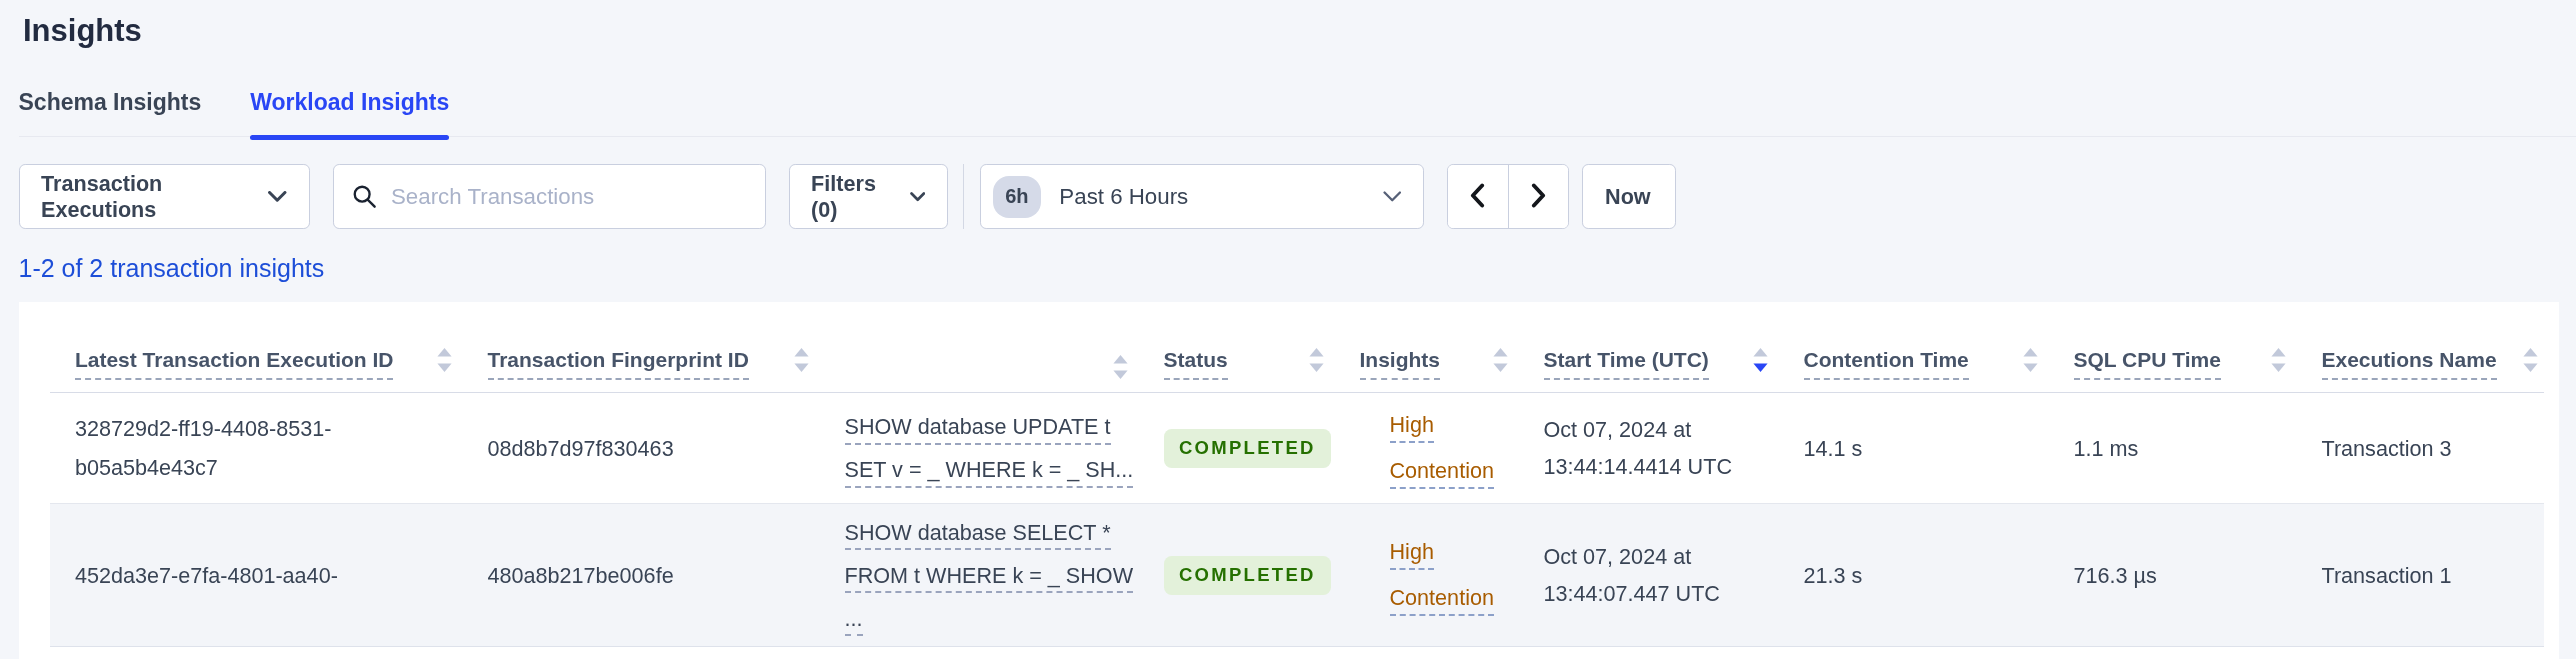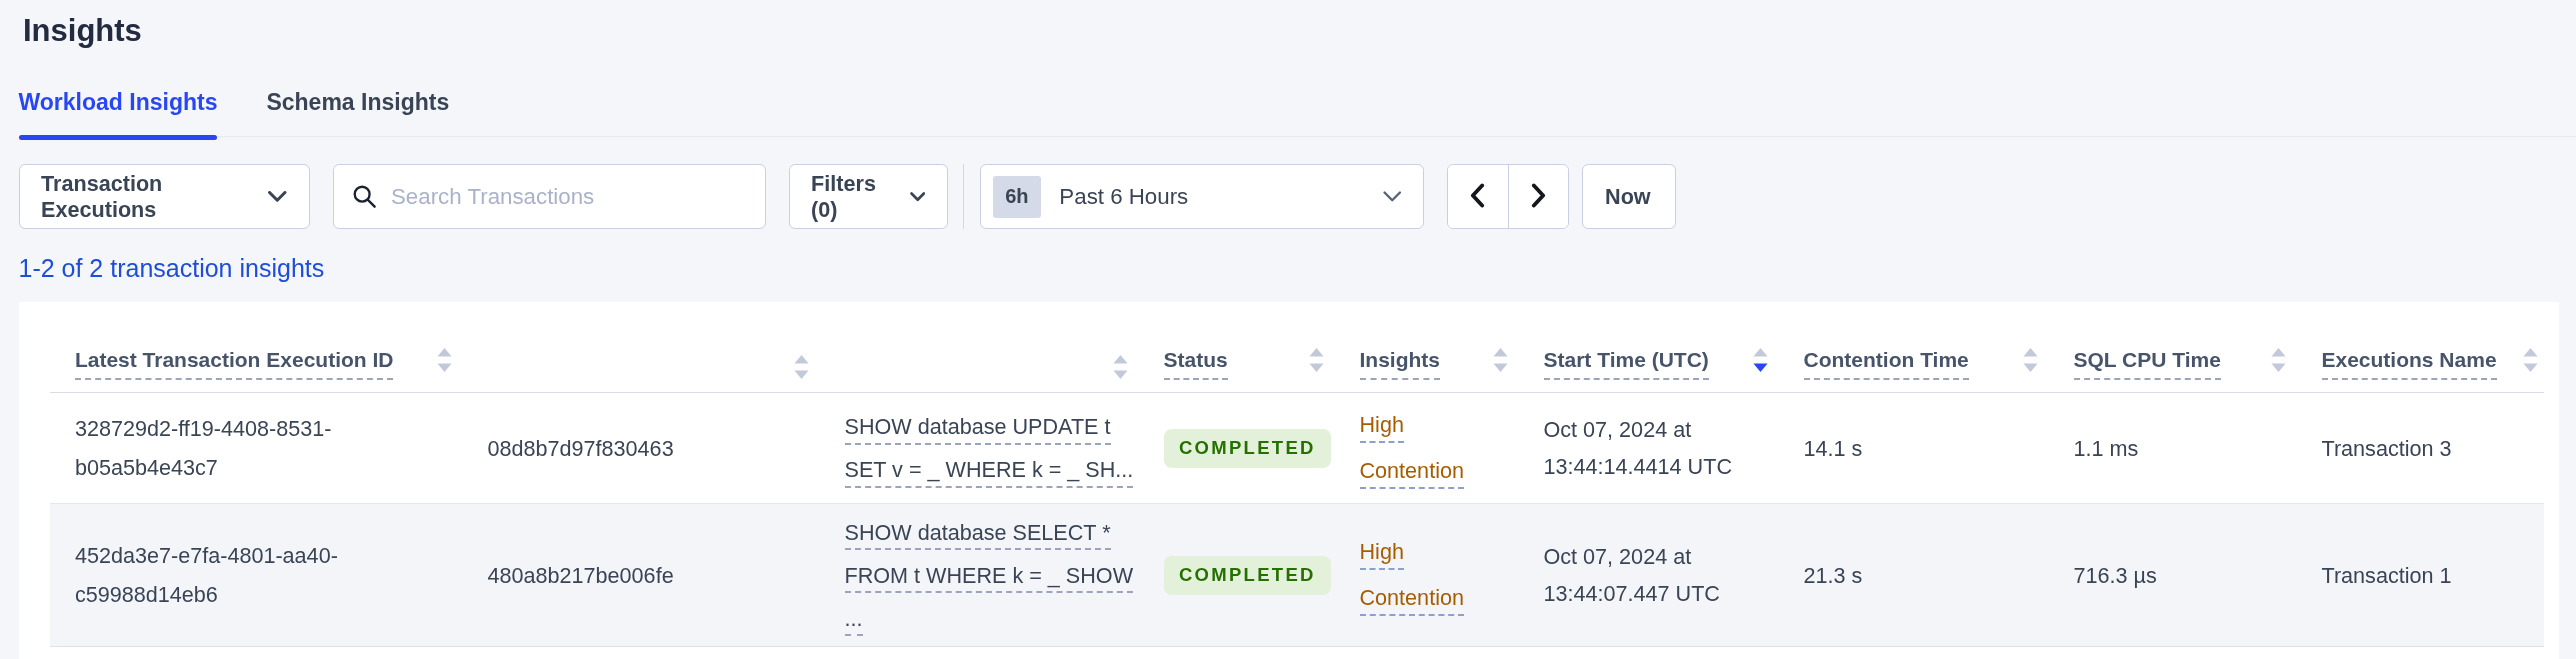--- a/index.html
+++ b/index.html
@@ -74,21 +74,21 @@
     color: #394455;
     flex: 1;
     background: transparent;
   }
   .search-box input::placeholder { color: #a9b2c9; }
   .filters-btn { width: 159px; justify-content: center; gap: 10.8px; }
   .v-divider { width: 1.5px; height: 65px; background: #d3d8e4; margin: 0 -7.7px; }
   .time-picker { width: 444px; padding: 0 21.6px 0 12.3px; gap: 18.5px; cursor: pointer; }
   .time-badge {
     background: #d5dae8;
-    border-radius: 3px;
+    border-radius: 16px;
     font-size: 20px;
     font-weight: 700;
     padding: 9.2px 12.3px;
     color: #394455;
   }
   .time-label { font-size: 22.3px; }
   .time-picker .chev { margin-left: auto; }
   .arrow-group {
     display: flex;
     height: 65px;
@@ -168,44 +168,44 @@
     background: #e3f1da;
     color: #257000;
     font-size: 18.5px;
     font-weight: 700;
     letter-spacing: 2.3px;
     padding: 10px 15.4px;
     border-radius: 7.7px;
     line-height: 1;
     text-align: right;
   }
-  .insight-line { line-height: 46px; }
+  .insight-line { line-height: 46px; margin-left: 30px; }
   .insight-line span {
     color: #a85c00;
     border-bottom: 2.3px dashed #8ca0c9;
     padding-bottom: 3.1px;
     cursor: pointer;
   }
   .time-cell { line-height: 37px; }
 
   .chev svg, .sort-icon svg, .icon svg { display: block; }
 </style>
 </head>
 <body>
 
 <div class="page">
 
   <h1 class="page-title">Insights</h1>
 
   <div class="tabbar">
+    <div class="tab">
+      <span>Schema Insights</span>
+    </div>
     <div class="tab active">
       <span>Workload Insights</span>
-    </div>
-    <div class="tab">
-      <span>Schema Insights</span>
     </div>
   </div>
 
   <div class="controls">
 
     <div class="ctl btn-like select-entity">
       <span>Transaction Executions</span>
       <span class="chev">
         <svg width="18.5" height="12.3" viewBox="0 0 24 16">
             <polyline points="2,2 12,12 22,2" fill="none" stroke="#394455" stroke-width="4" stroke-linecap="round" stroke-linejoin="round"></polyline>
@@ -276,20 +276,21 @@
         <div class="th c1">
           <span class="th-label">Latest Transaction Execution ID</span>
           <span class="sort-icon">
             <svg width="17" height="26" viewBox="0 0 24 36">
                 <polygon points="12,1 2,13 22,13" fill="#c2c9da"></polygon>
                 <polygon points="2,23 22,23 12,35" fill="#c2c9da"></polygon>
               </svg>
           </span>
         </div>
         <div class="th">
+          <span class="th-label">Transaction Fingerprint ID</span>
           <span class="sort-icon">
             <svg width="17" height="26" viewBox="0 0 24 36">
                 <polygon points="12,1 2,13 22,13" fill="#c2c9da"></polygon>
                 <polygon points="2,23 22,23 12,35" fill="#c2c9da"></polygon>
               </svg>
           </span>
         </div>
         <div class="th">
           <span class="sort-icon">
             <svg width="17" height="26" viewBox="0 0 24 36">
@@ -376,21 +377,20 @@
           <div>13:44:14.4414 UTC</div>
         </div>
         <div class="cell">14.1 s</div>
         <div class="cell">1.1 ms</div>
         <div class="cell">Transaction 3</div>
       </div>
 
       <div class="trow r2">
         <div class="cell id-cell c1">
           <div>452da3e7-e7fa-4801-aa40-</div>
-          <div>c59988d14eb6</div>
         </div>
         <div class="cell">480a8b217be006fe</div>
         <div class="cell">
           <div class="sql-line"><span>SHOW database SELECT *</span></div>
           <div class="sql-line"><span>FROM t WHERE k = _ SHOW</span></div>
           <div class="sql-line"><span>...</span></div>
         </div>
         <div class="cell">
           <span class="status-badge">COMPLETED</span>
         </div>

